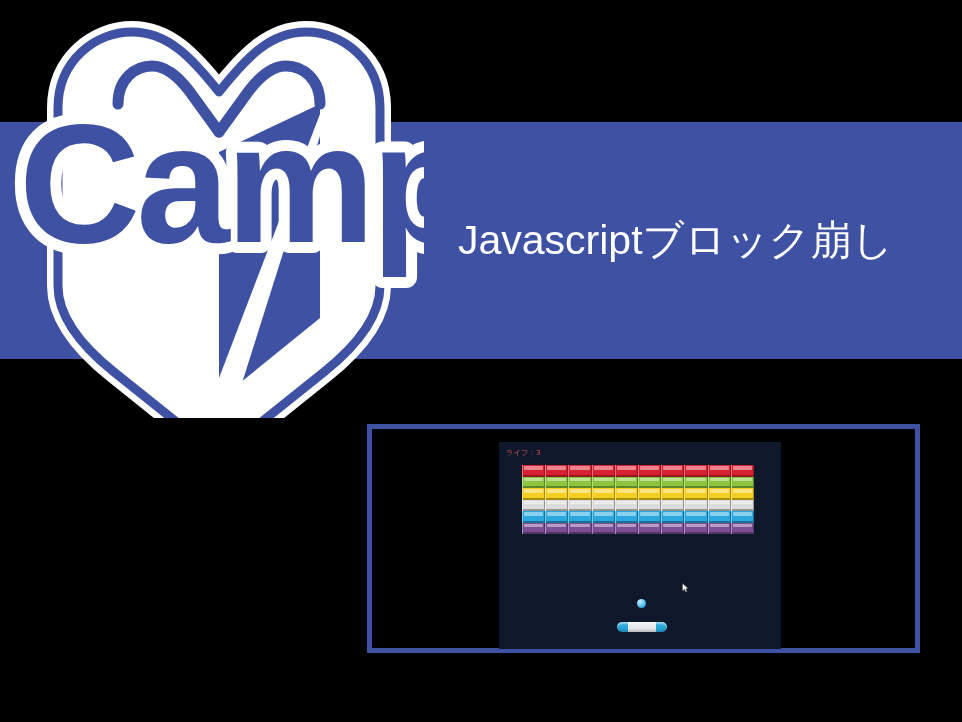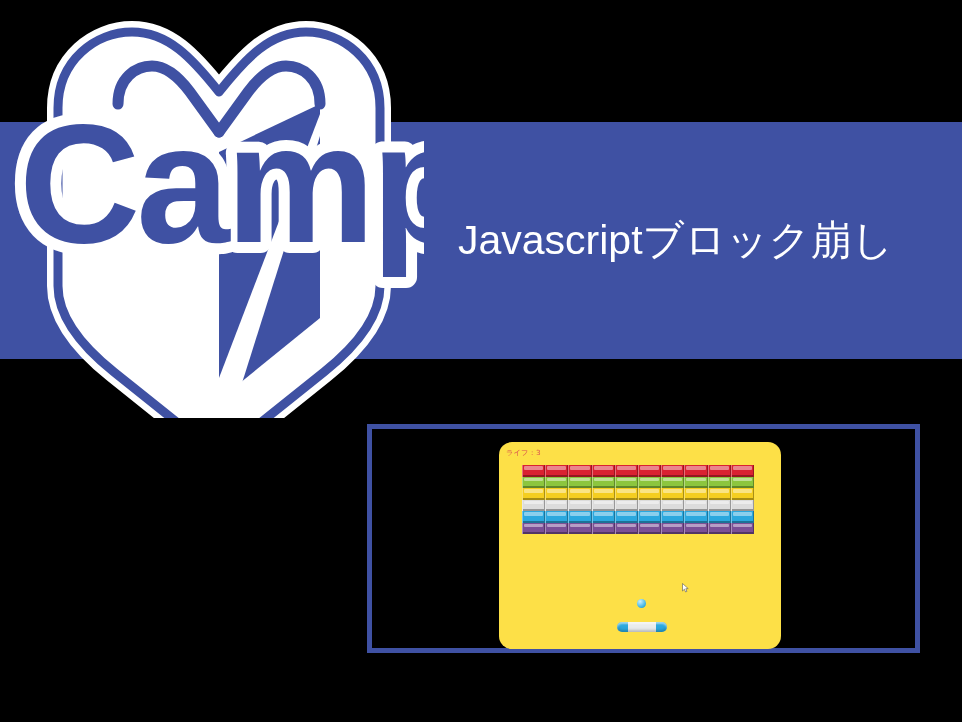--- a/index.html
+++ b/index.html
@@ -81,23 +81,22 @@
     background: #000000;
     box-sizing: border-box;
   }
 
   .game-canvas {
     position: absolute;
     left: 127px;
     top: 13px;
     width: 282px;
     height: 207px;
-    background: #fde047;
+    background: #0f172a;
     overflow: hidden;
-    border-radius: 13px;
   }
 
   .life-label {
     position: absolute;
     left: 7px;
     top: 6px;
     color: #D95050;
     font-size: 7px;
     font-family: "DejaVu Sans", sans-serif;
     letter-spacing: 0px;

